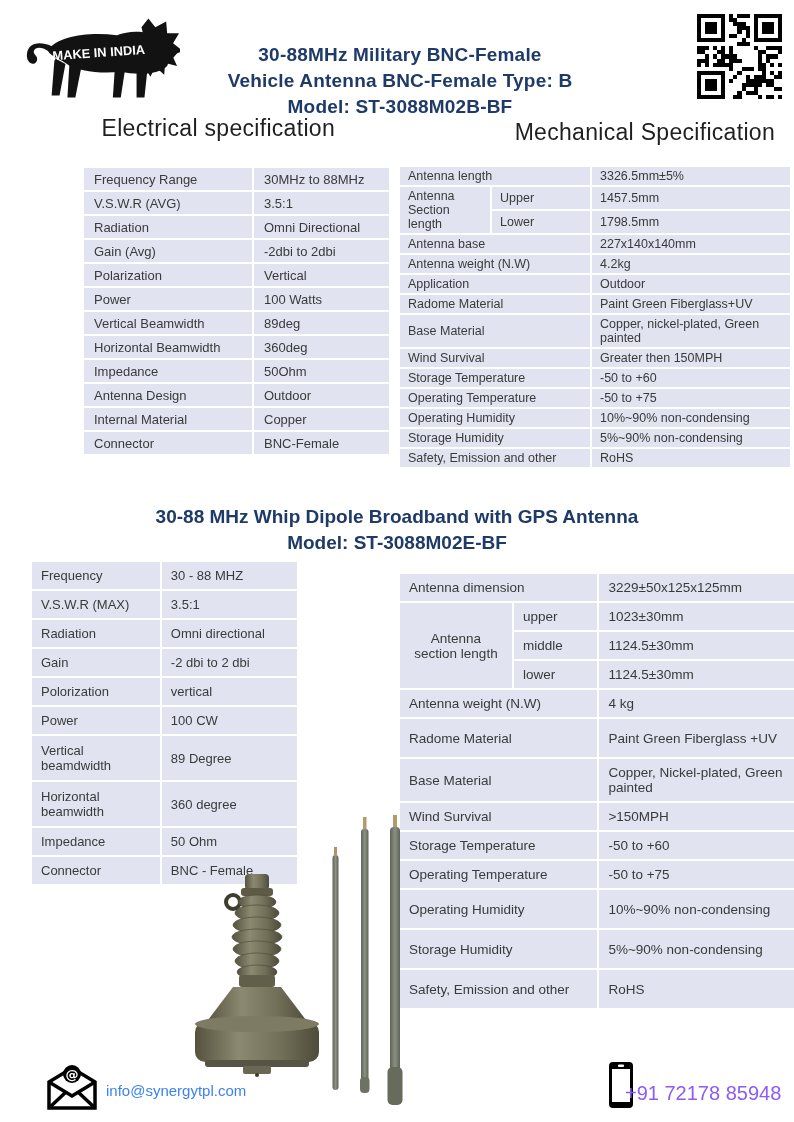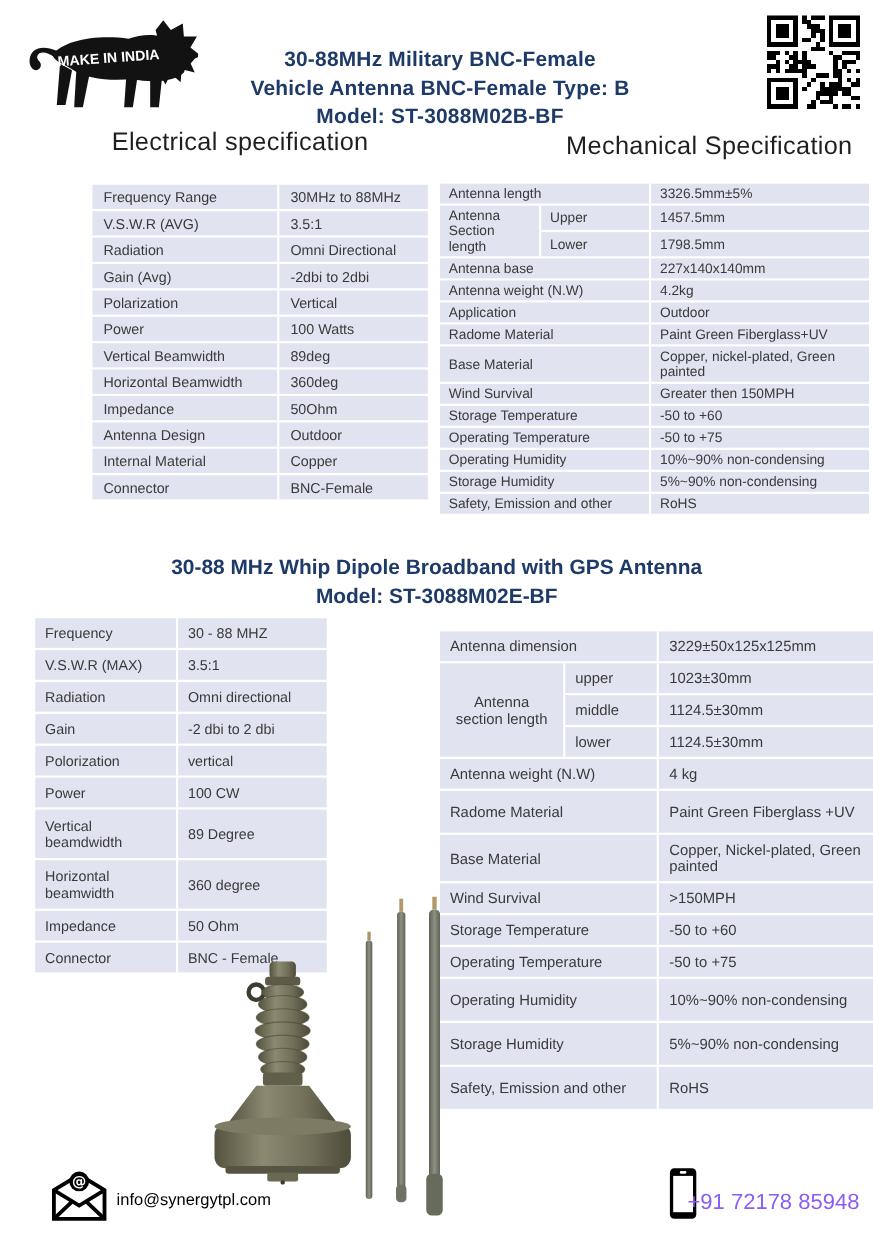--- a/index.html
+++ b/index.html
@@ -45,21 +45,21 @@
   
   .t4{left:400px; top:572px; width:416px;}
   .t4 td{padding:6px 9px; height:15px; font-size:13.5px;}
   .t4 tr.tall td{height:26px;}
   .t4 td.span-lbl{text-align:center;}
   
   .photo-base{position:absolute; left:183px; top:872px; width:148px; height:205px;}
   .photo-whips{position:absolute; left:322px; top:815px; width:100px; height:295px;}
   
   .mail-icon{position:absolute; left:45px; top:1062px; width:54px; height:50px;}
-  .email-text{position:absolute; left:106px; top:1082px; font-size:15px; color:#000000;}
+  .email-text{position:absolute; left:106px; top:1082px; font-size:15px; color:#3b82f6;}
   .phone-icon{position:absolute; left:606px; top:1060px; width:30px; height:50px;}
   .phone-text{position:absolute; left:625px; top:1082px; font-size:20px; color:#8b5cf6;}
 </style>
 </head>
 <body>
 
 <div class="page">
 
   <svg class="logo" viewBox="0 0 160 100">
     <g fill="#121212">

